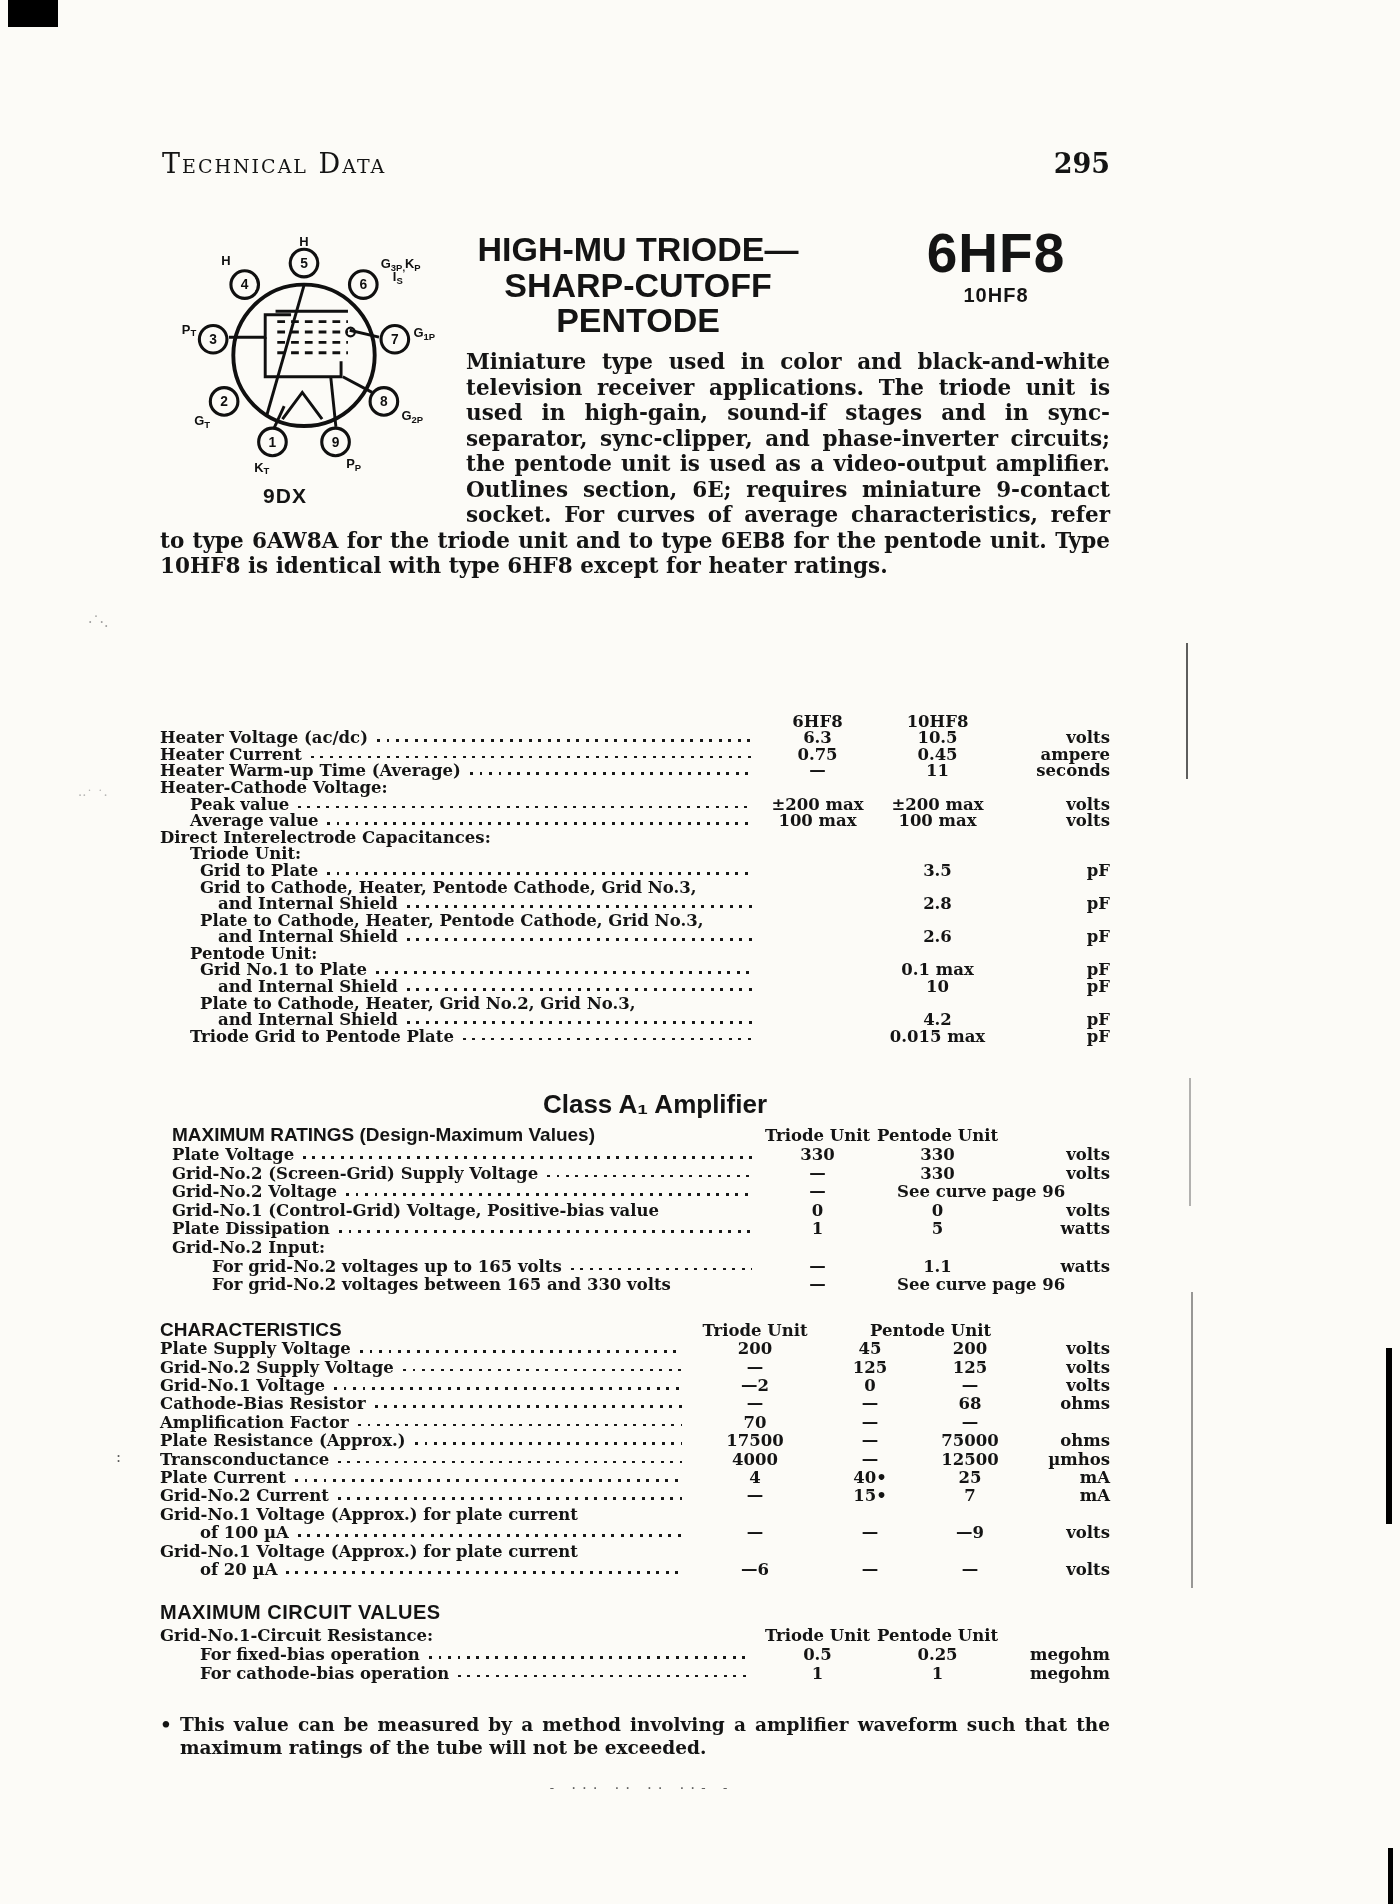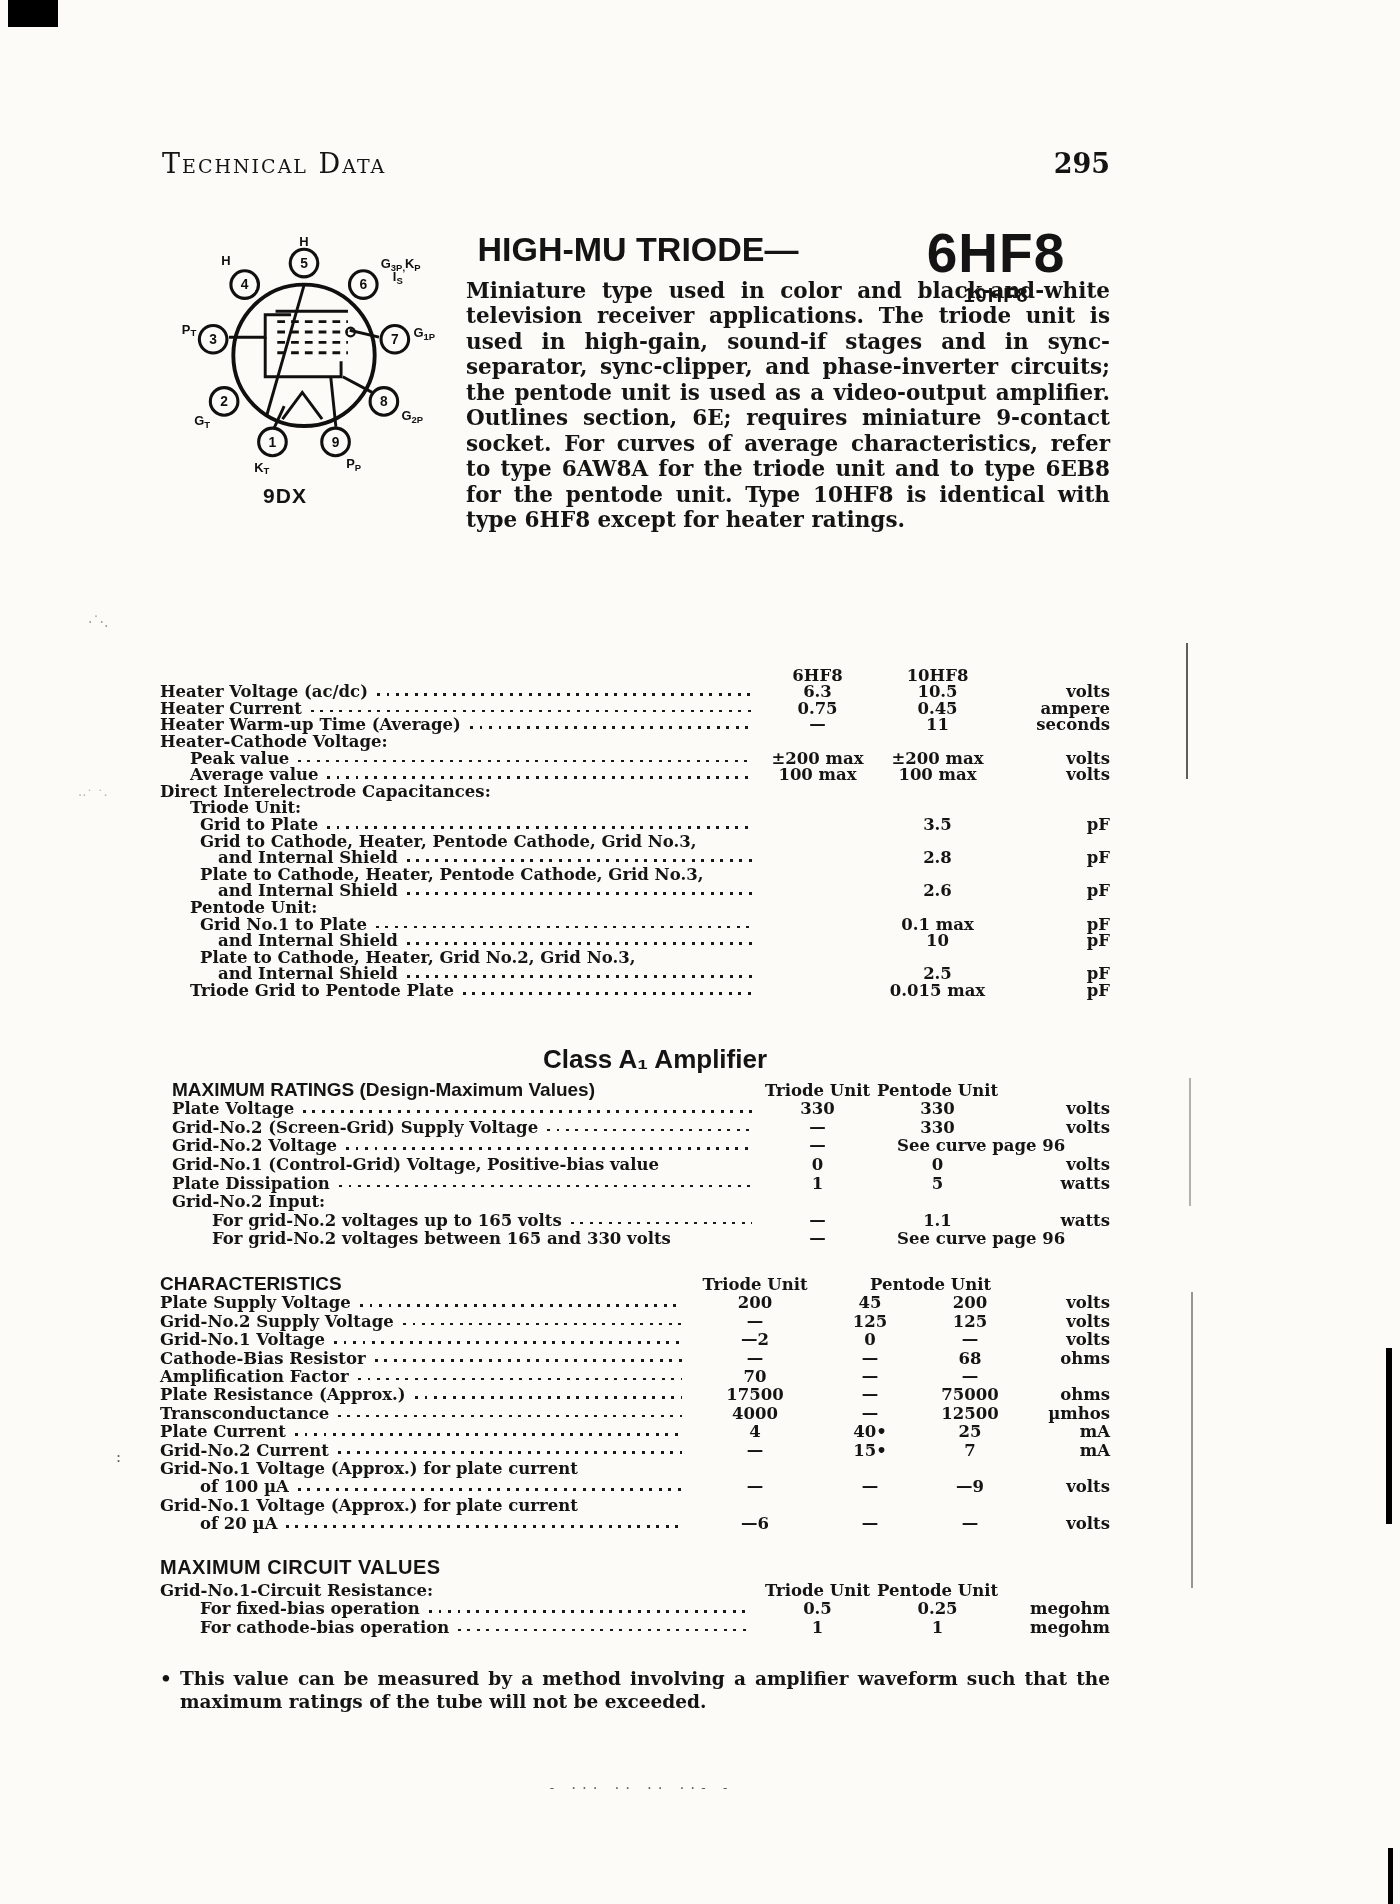--- a/index.html
+++ b/index.html
@@ -156,20 +156,21 @@
               <circle cx="201.59615533584656" cy="243.54711042409218" r="16" fill="#fcfbf7" stroke="#101010" stroke-width="3.6"></circle>
               <text x="201.59615533584656" y="249.04711042409218" text-anchor="middle" font-size="16" fill="#101010">9</text>
               <text x="214" y="274" text-anchor="start" fill="#101010"><tspan font-size="15" dy="0">P</tspan><tspan font-size="11" dy="3">P</tspan></text>
             </g>
         </svg>
         <div class="diagram-caption">9DX</div>
       </div>
 
       <h1 class="tube-title">
         <span>HIGH-MU TRIODE—</span><br>
+        <span>SHARP-CUTOFF PENTODE</span>
       </h1>
 
       <p class="intro-text">Miniature type used in color and black-and-white television receiver applications. The triode unit is used in high-gain, sound-if stages and in sync-separator, sync-clipper, and phase-inverter circuits; the pentode unit is used as a video-output amplifier. Outlines section, 6E; requires miniature 9-contact socket. For curves of average characteristics, refer to type 6AW8A for the triode unit and to type 6EB8 for the pentode unit. Type 10HF8 is identical with type 6HF8 except for heater ratings.</p>
     </div>
 
     <div class="tbl tbl1 t1">
         <div class="trow hdr">
           <span class="tlabel"></span>
           <span class="leaders off"></span>
           <span class="tcol c1">6HF8</span>
@@ -292,21 +293,21 @@
           <span class="tlabel">Plate to Cathode, Heater, Grid No.2, Grid No.3,</span>
           <span class="leaders off"></span>
           <span class="tcol c1"></span>
           <span class="tcol c2"></span>
           <span class="tunit"></span>
         </div>
         <div class="trow ind3">
           <span class="tlabel">and Internal Shield</span>
           <span class="leaders"></span>
           <span class="tcol c1"></span>
-          <span class="tcol c2">2.5</span>
+          <span class="tcol c2">4.2</span>
           <span class="tunit">pF</span>
         </div>
         <div class="trow ind1">
           <span class="tlabel">Triode Grid to Pentode Plate</span>
           <span class="leaders"></span>
           <span class="tcol c1"></span>
           <span class="tcol c2">0.015 max</span>
           <span class="tunit">pF</span>
         </div>
       </div>

